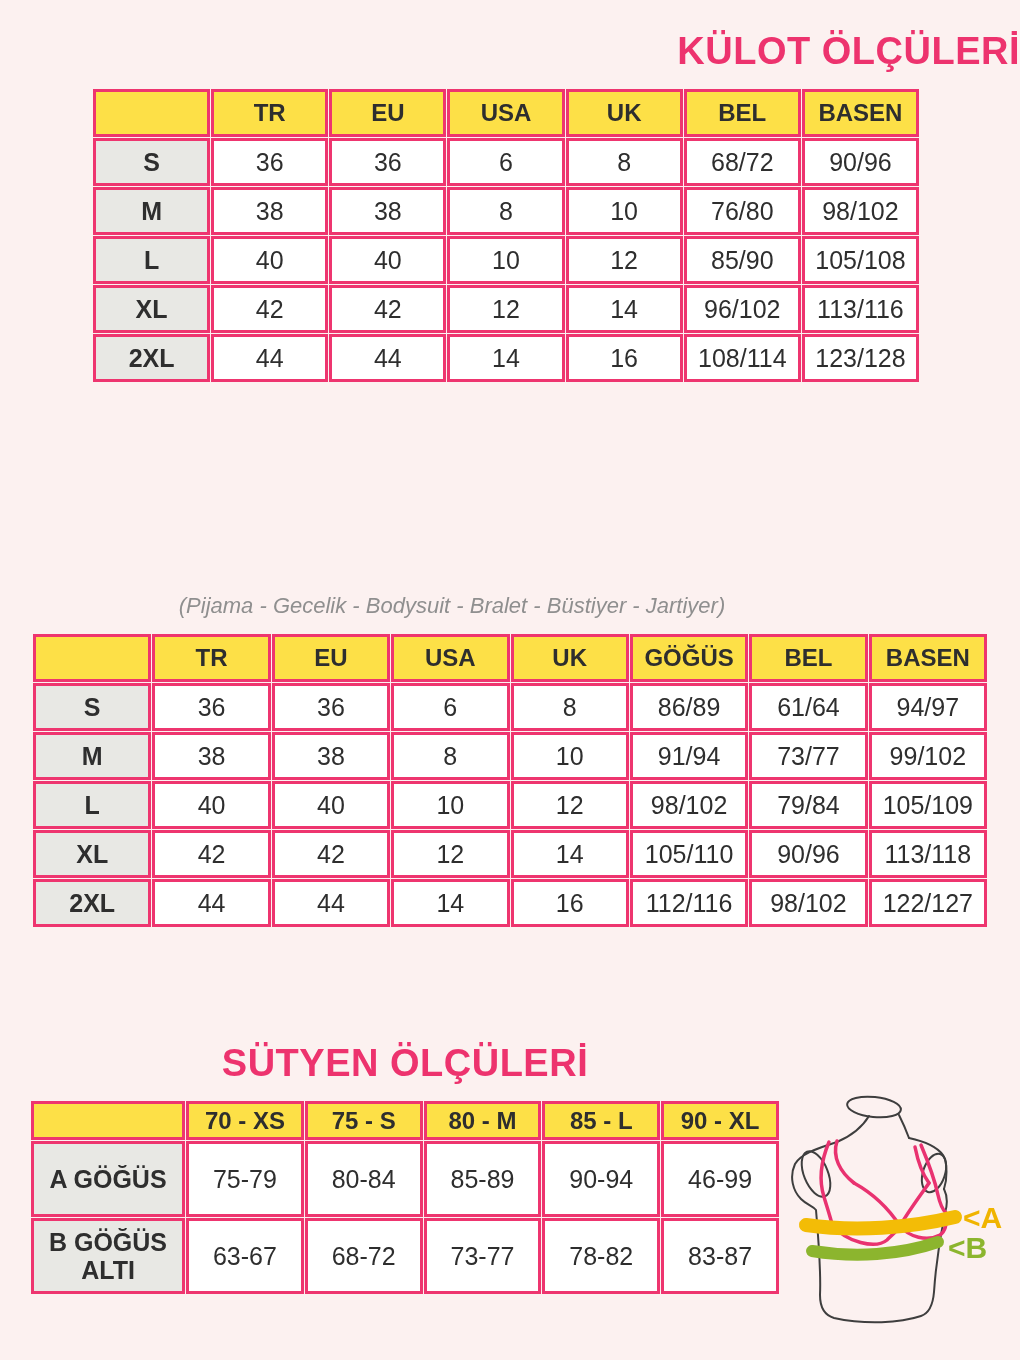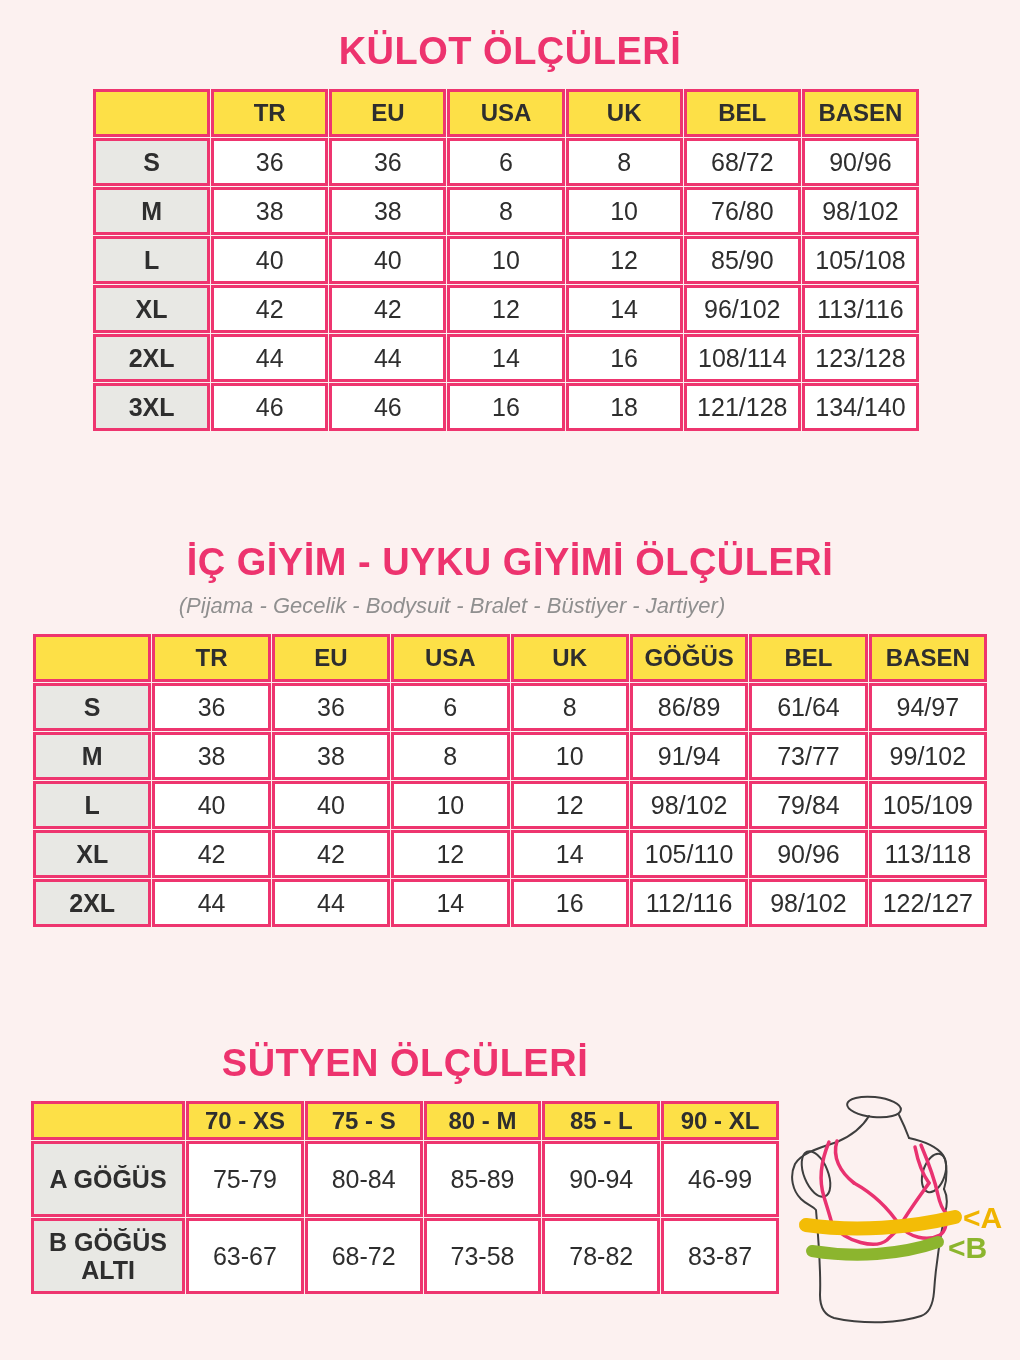--- a/index.html
+++ b/index.html
@@ -14,21 +14,21 @@
   .section-title {
     position: absolute;
     margin: 0;
     font-size: 38px;
     font-weight: 700;
     color: #ED336E;
     text-align: center;
     letter-spacing: 0.5px;
     white-space: nowrap;
   }
-  #title-kulot   { left: 0;    top: 30px;   width: 1020px; }
+  #title-kulot   { left: 0;    top: 30px;   width: 1020px; text-align: right; }
   #title-icgiyim { left: 0;    top: 541px;  width: 1020px; }
   #title-sutyen  { left: 25px; top: 1042px; width: 760px;  }
   .section-subtitle {
     position: absolute;
     left: 0; top: 593px; width: 904px;
     margin: 0;
     font-size: 22px;
     font-style: italic;
     color: #8F8F8F;
     text-align: center;
@@ -146,34 +146,24 @@
           </tr>
           <tr>
             <th>2XL</th>
             <td>44</td>
             <td>44</td>
             <td>14</td>
             <td>16</td>
             <td>108/114</td>
             <td>123/128</td>
           </tr>
-          <tr>
-            <th>3XL</th>
-            <td>46</td>
-            <td>46</td>
-            <td>16</td>
-            <td>18</td>
-            <td>121/128</td>
-            <td>134/140</td>
-          </tr>
         </tbody>
       </table>
     </div>
 
-  <h1 class="section-title" id="title-icgiyim">İÇ GİYİM - UYKU GİYİMİ ÖLÇÜLERİ</h1>
 
   <p class="section-subtitle">(Pijama - Gecelik - Bodysuit - Bralet - Büstiyer - Jartiyer)</p>
 
   <div class="tbl-host" id="tbl-icgiyim">
       <table class="size-table">
         <thead>
           <tr>
             <th></th>
             <th>TR</th>
             <th>EU</th>
@@ -259,21 +249,21 @@
             <td>75-79</td>
             <td>80-84</td>
             <td>85-89</td>
             <td>90-94</td>
             <td>46-99</td>
           </tr>
           <tr>
             <th>B GÖĞÜS ALTI</th>
             <td>63-67</td>
             <td>68-72</td>
-            <td>73-58</td>
+            <td>73-77</td>
             <td>78-82</td>
             <td>83-87</td>
           </tr>
         </tbody>
       </table>
     </div>
 
   <div class="figure-wrap">
     <svg viewBox="0 0 230 275" xmlns="http://www.w3.org/2000/svg">
 

